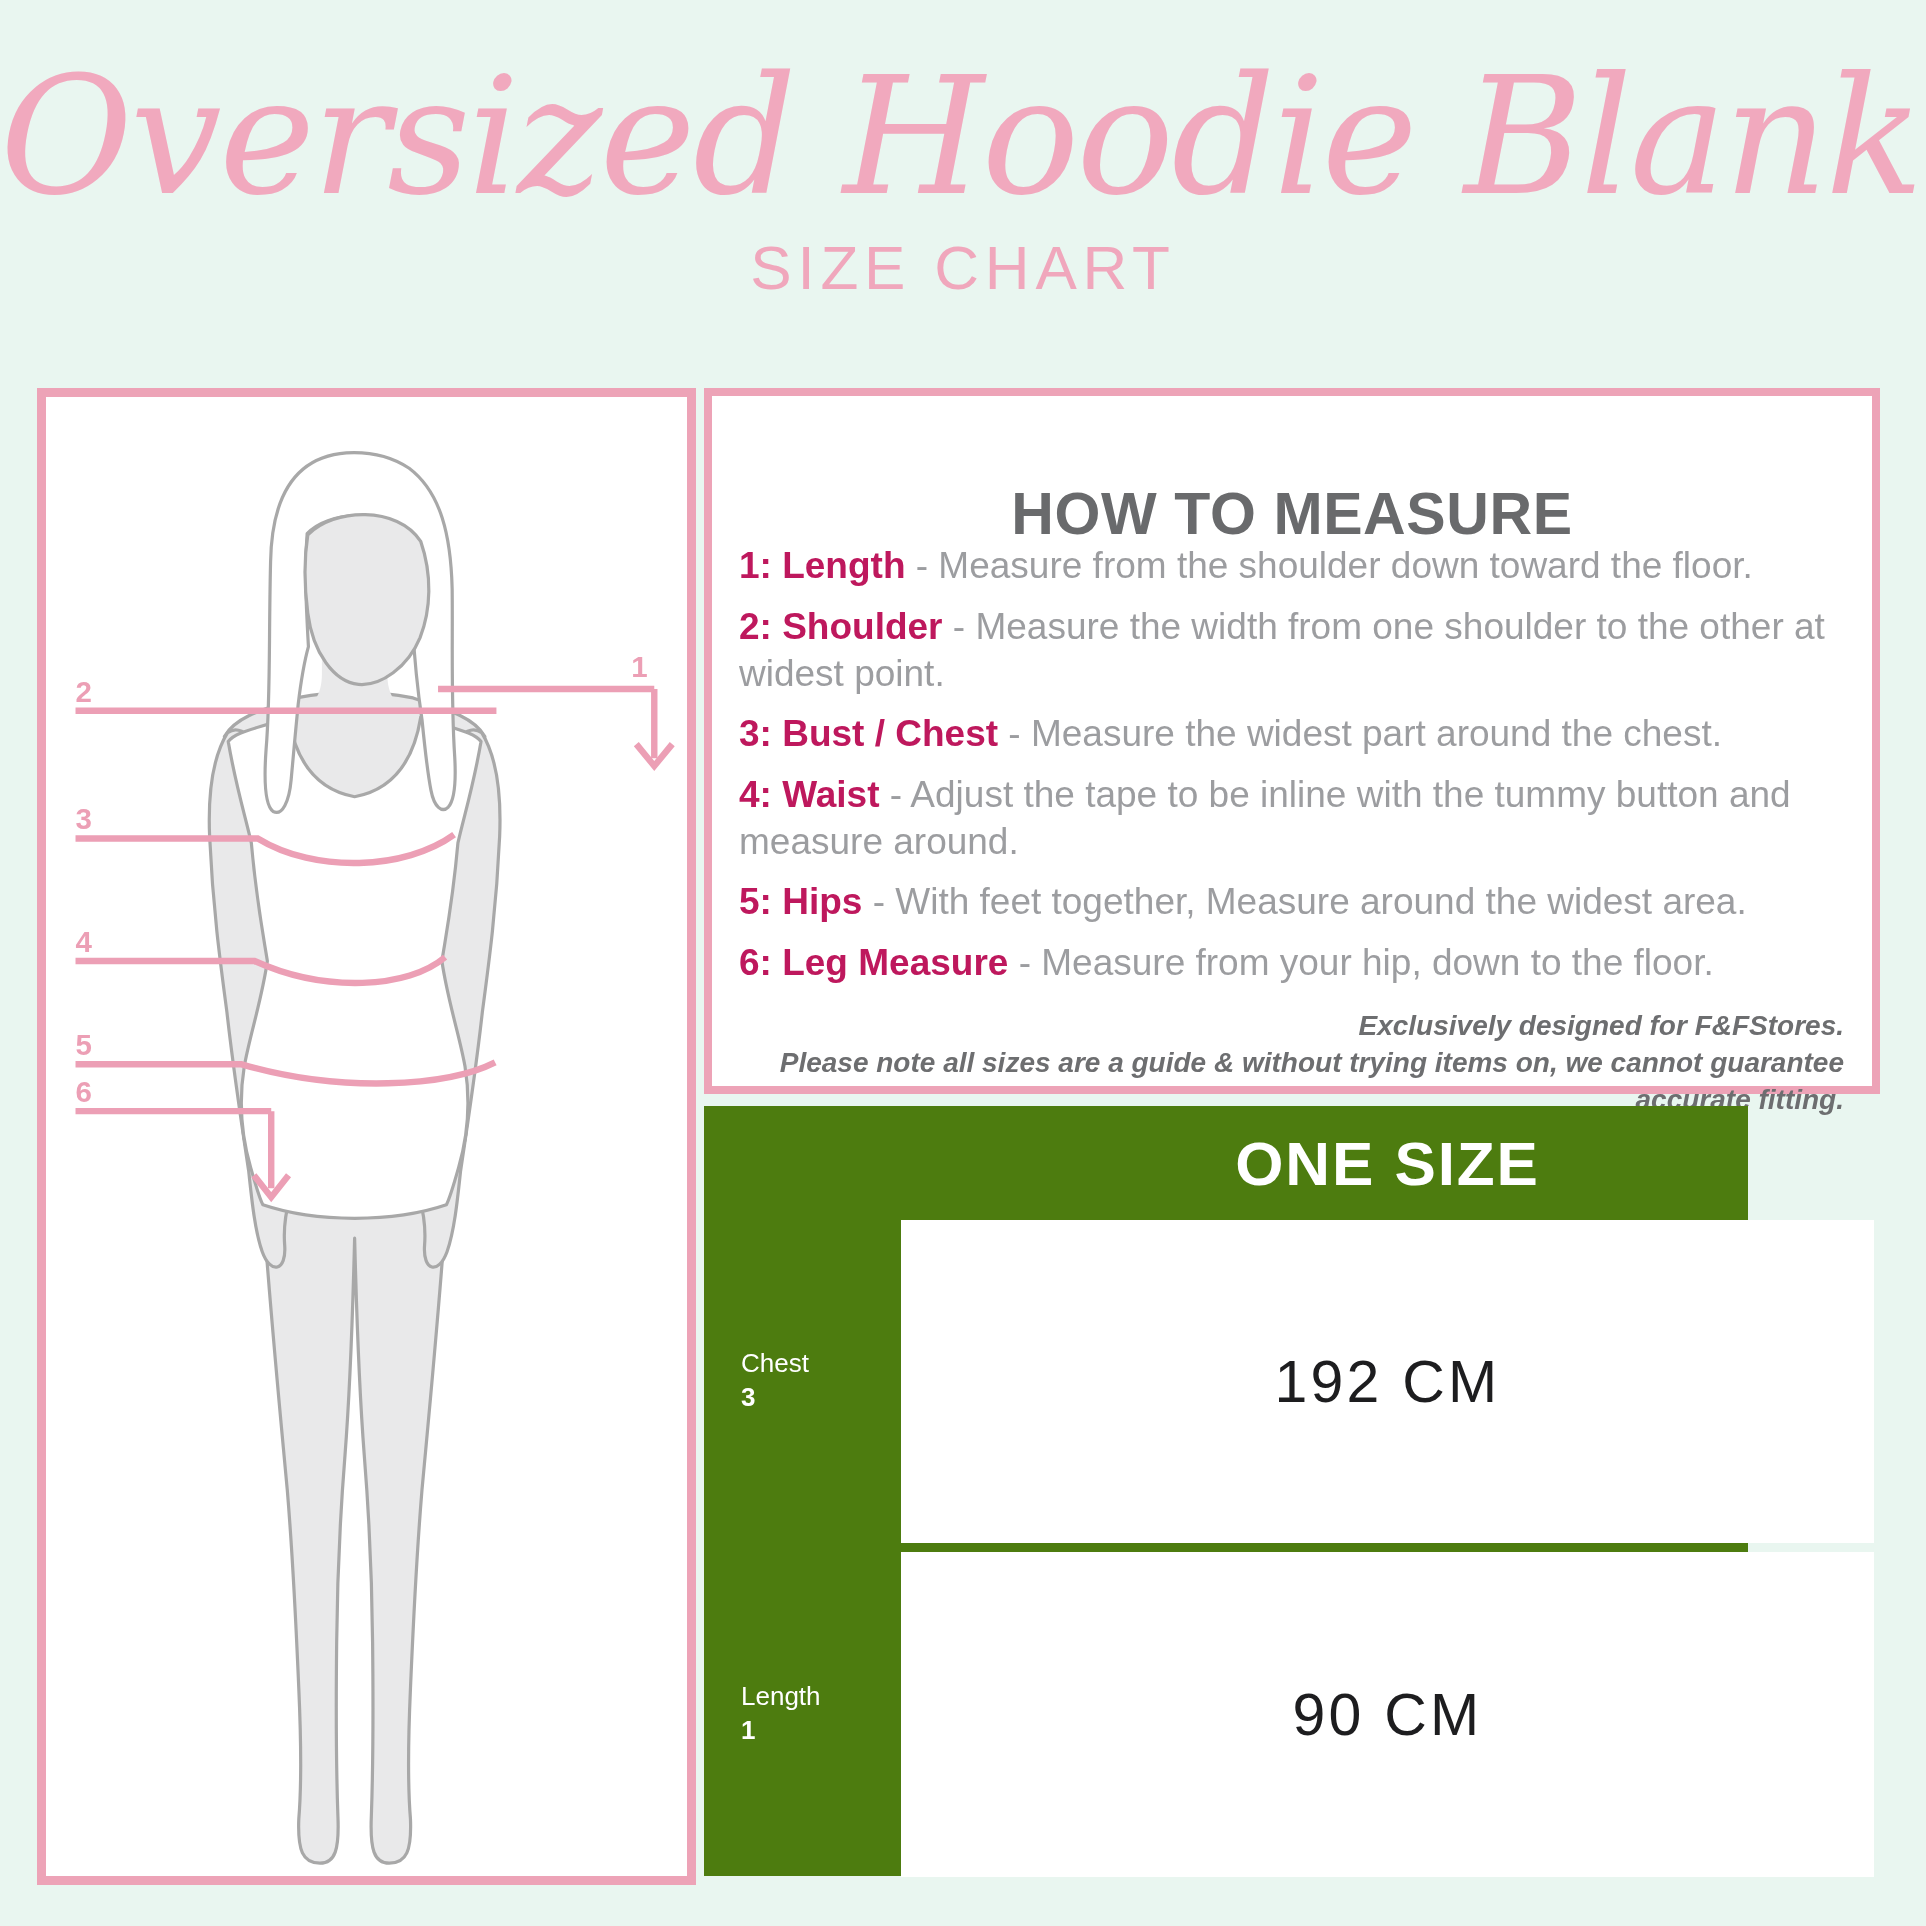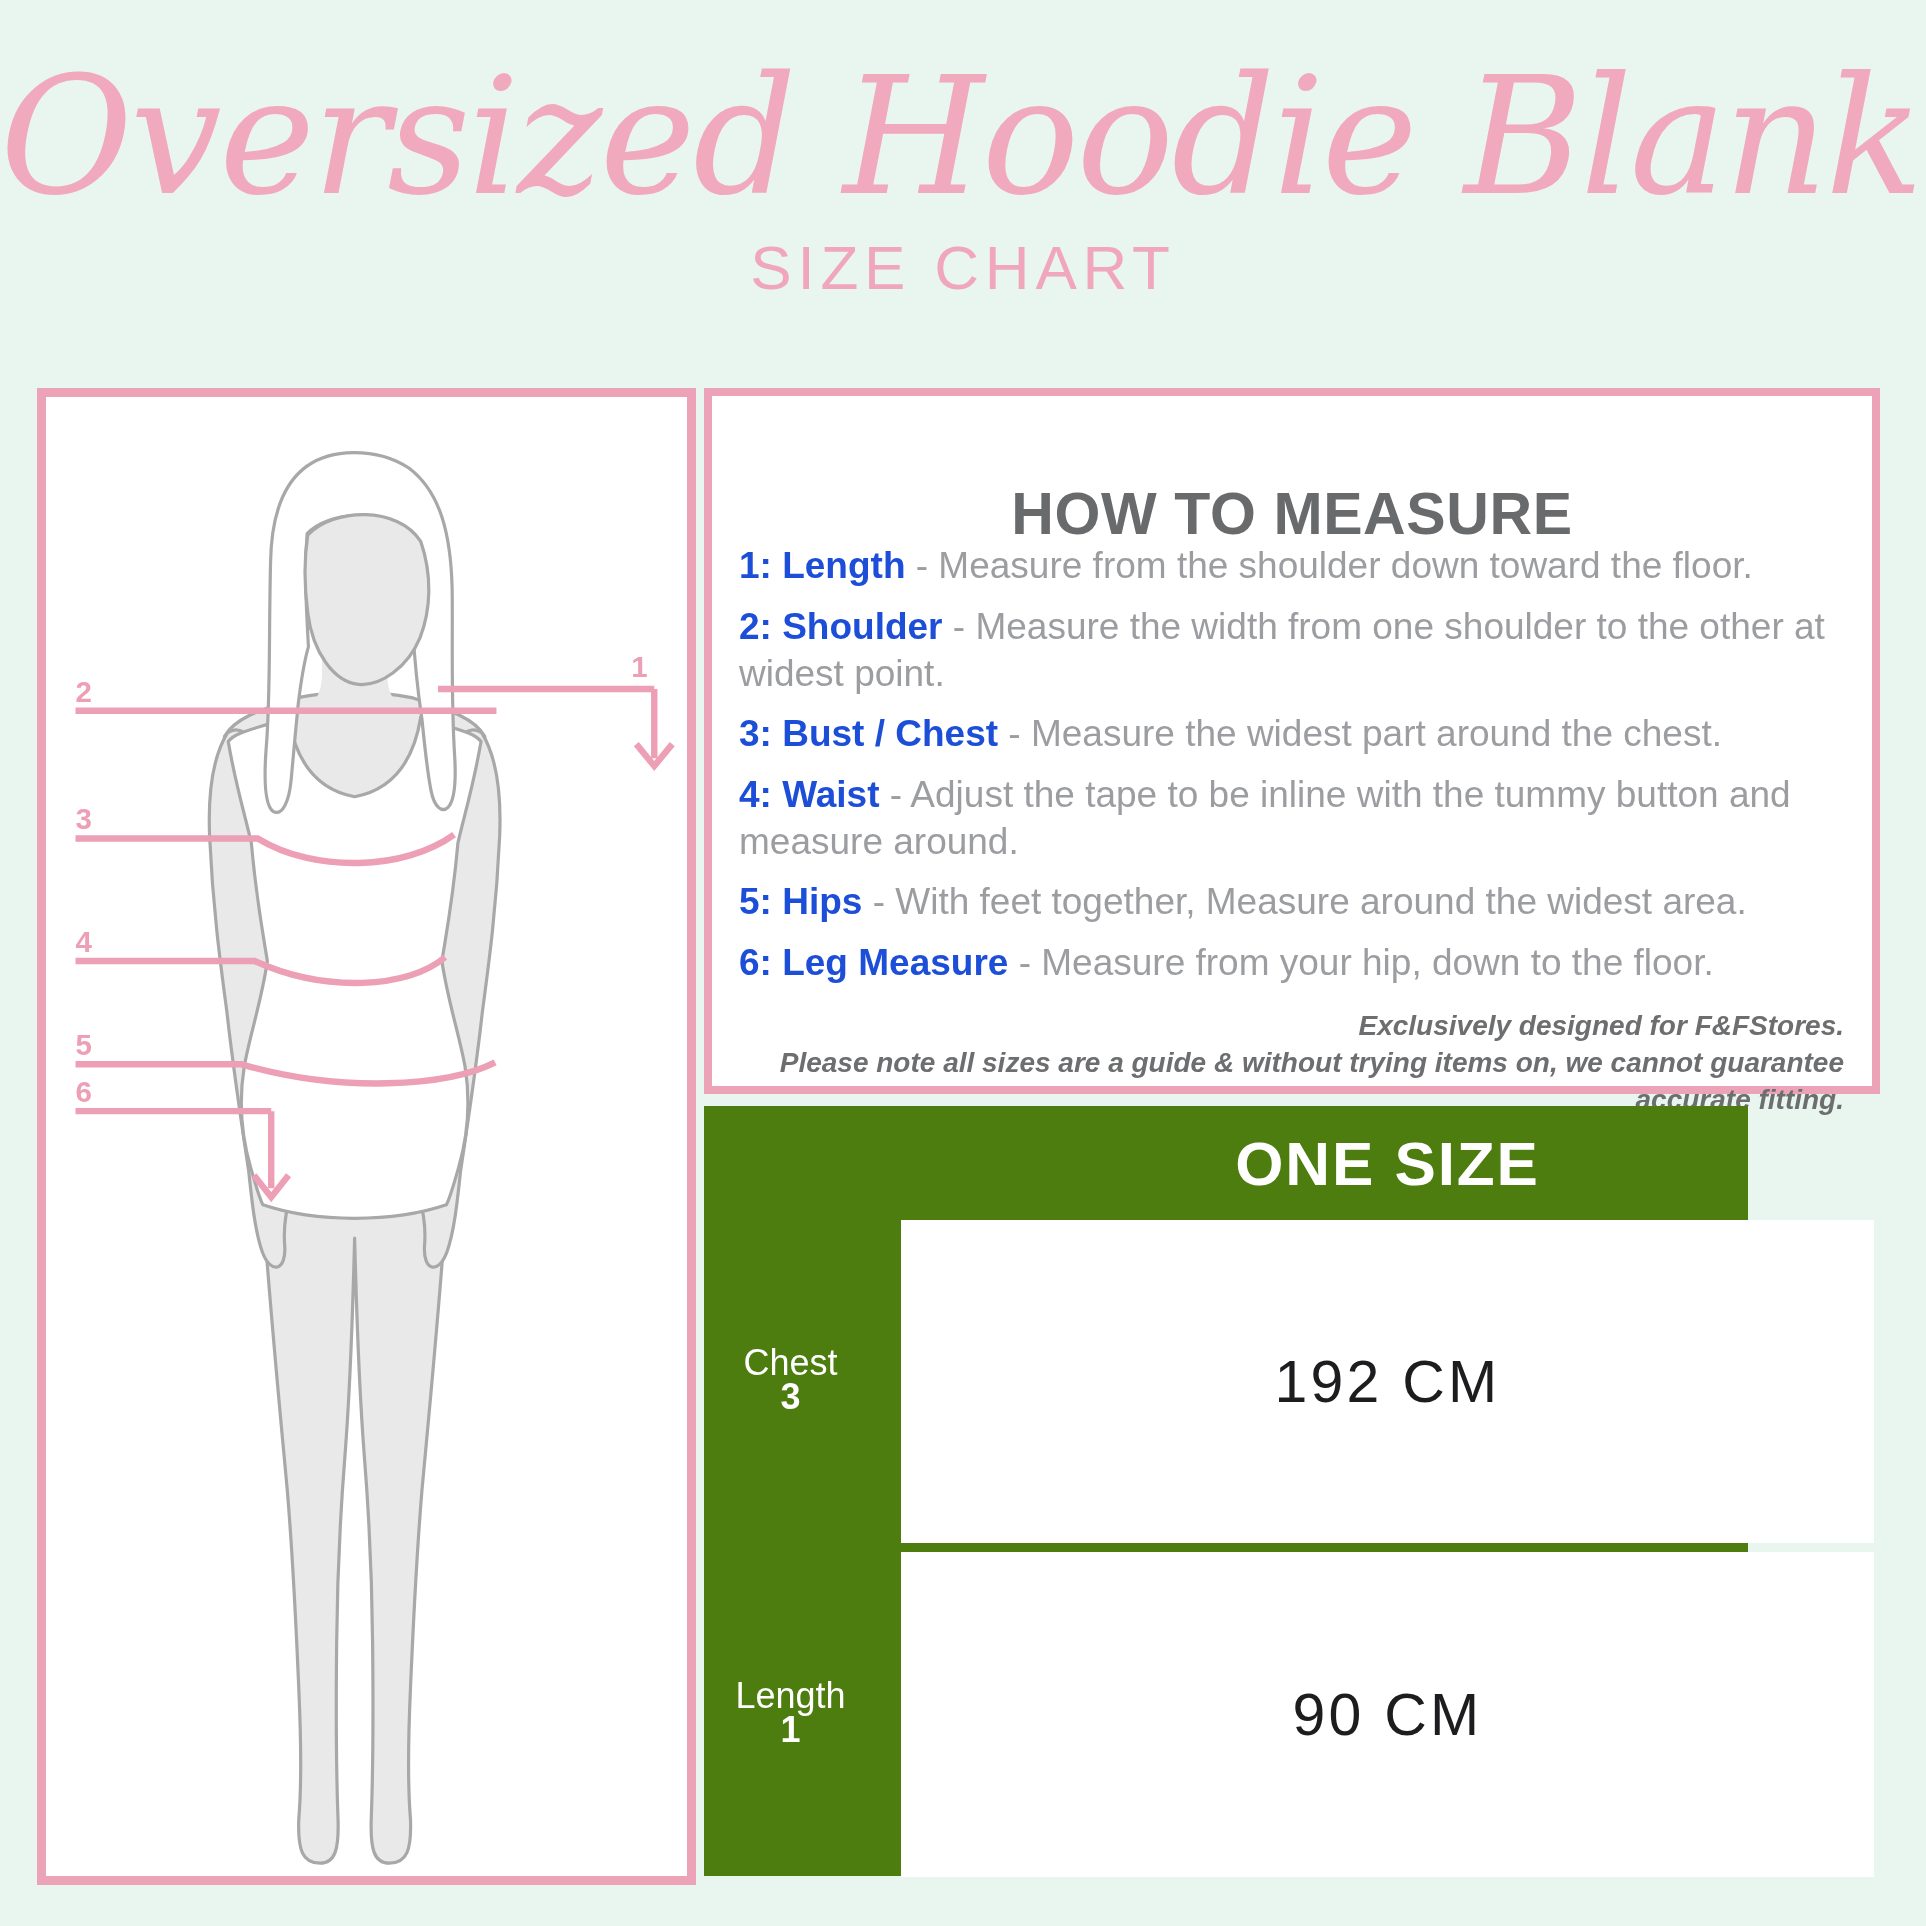--- a/index.html
+++ b/index.html
@@ -57,21 +57,21 @@
   }
   .howto-list{
     position:absolute;left:27px;right:27px;top:146px;
   }
   .howto-item{
     font-size:37px;line-height:47px;
     color:#9c9da0;
     margin-bottom:13.5px;
   }
   .howto-item .item-label{
-    font-weight:700;color:#1d4ed8;
+    font-weight:700;color:#be185d;
   }
   .panel-note{
     position:absolute;left:39px;right:28px;top:611px;
     text-align:right;
     font-size:28px;line-height:37px;
     font-style:italic;font-weight:700;
     color:#6d6e70;
   }
 
   
@@ -89,22 +89,22 @@
     position:absolute;left:197px;width:973px;
     background:#ffffff;
     display:flex;align-items:center;justify-content:center;
     color:#1d1d1f;
     font-size:59px;letter-spacing:3.2px;font-weight:400;
   }
   .cell-chest{top:114px;height:323px;}
   .cell-length{top:446px;height:325px;}
   .row-label{
     position:absolute;left:0;width:173px;
-    text-align:center;color:#ffffff;
-    font-size:36px;line-height:34px;
+    text-align:left;color:#ffffff;
+    font-size:26px;line-height:34px;padding-left:37px;
   }
   .row-label .label-num{font-weight:700;display:block;}
   .row-label-chest{top:240px;}
   .row-label-length{top:573px;}
 </style>
 </head>
 <body>
 
 <div class="canvas">
 

